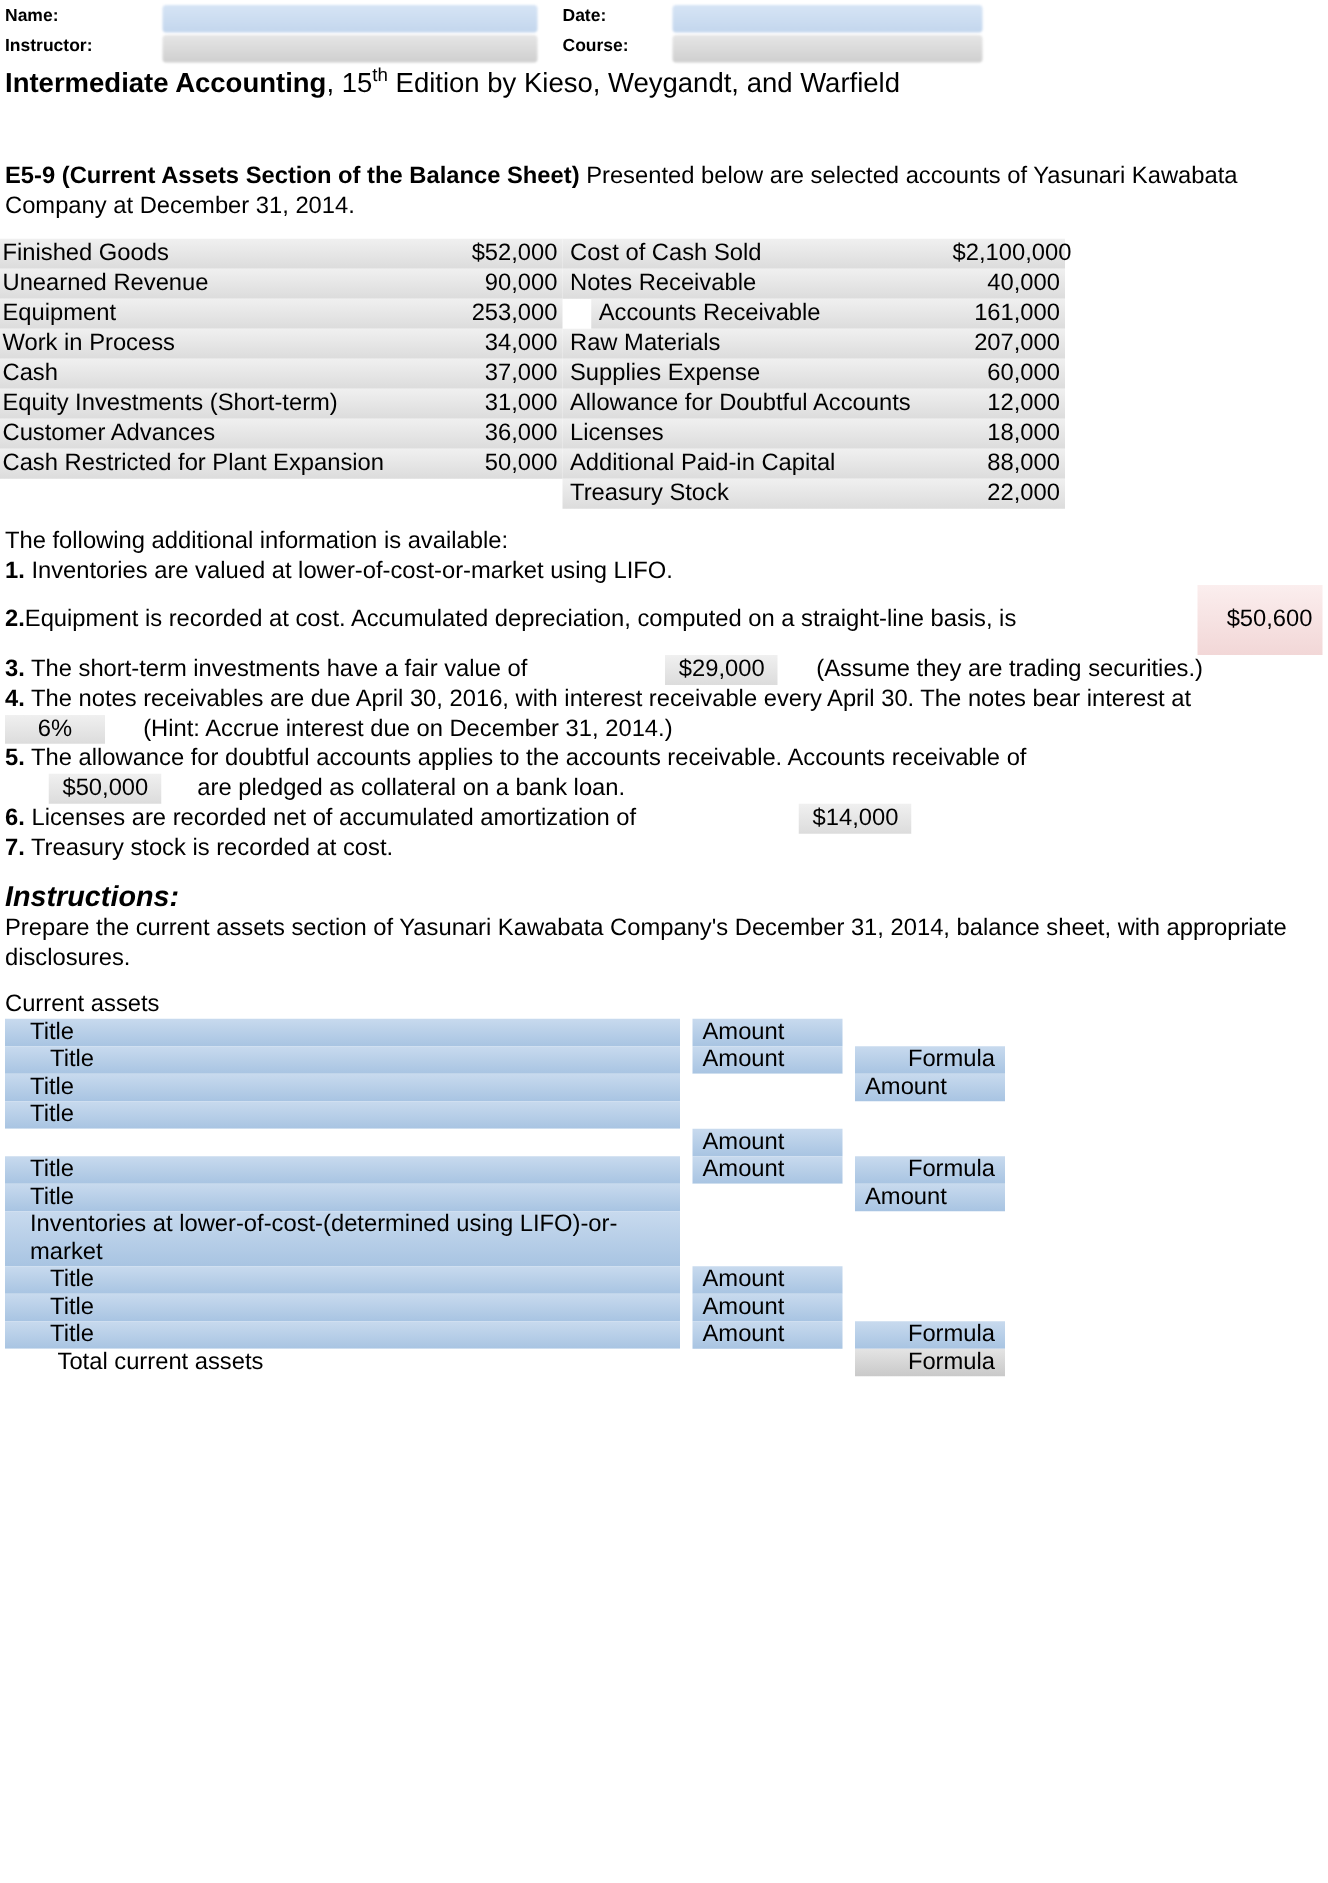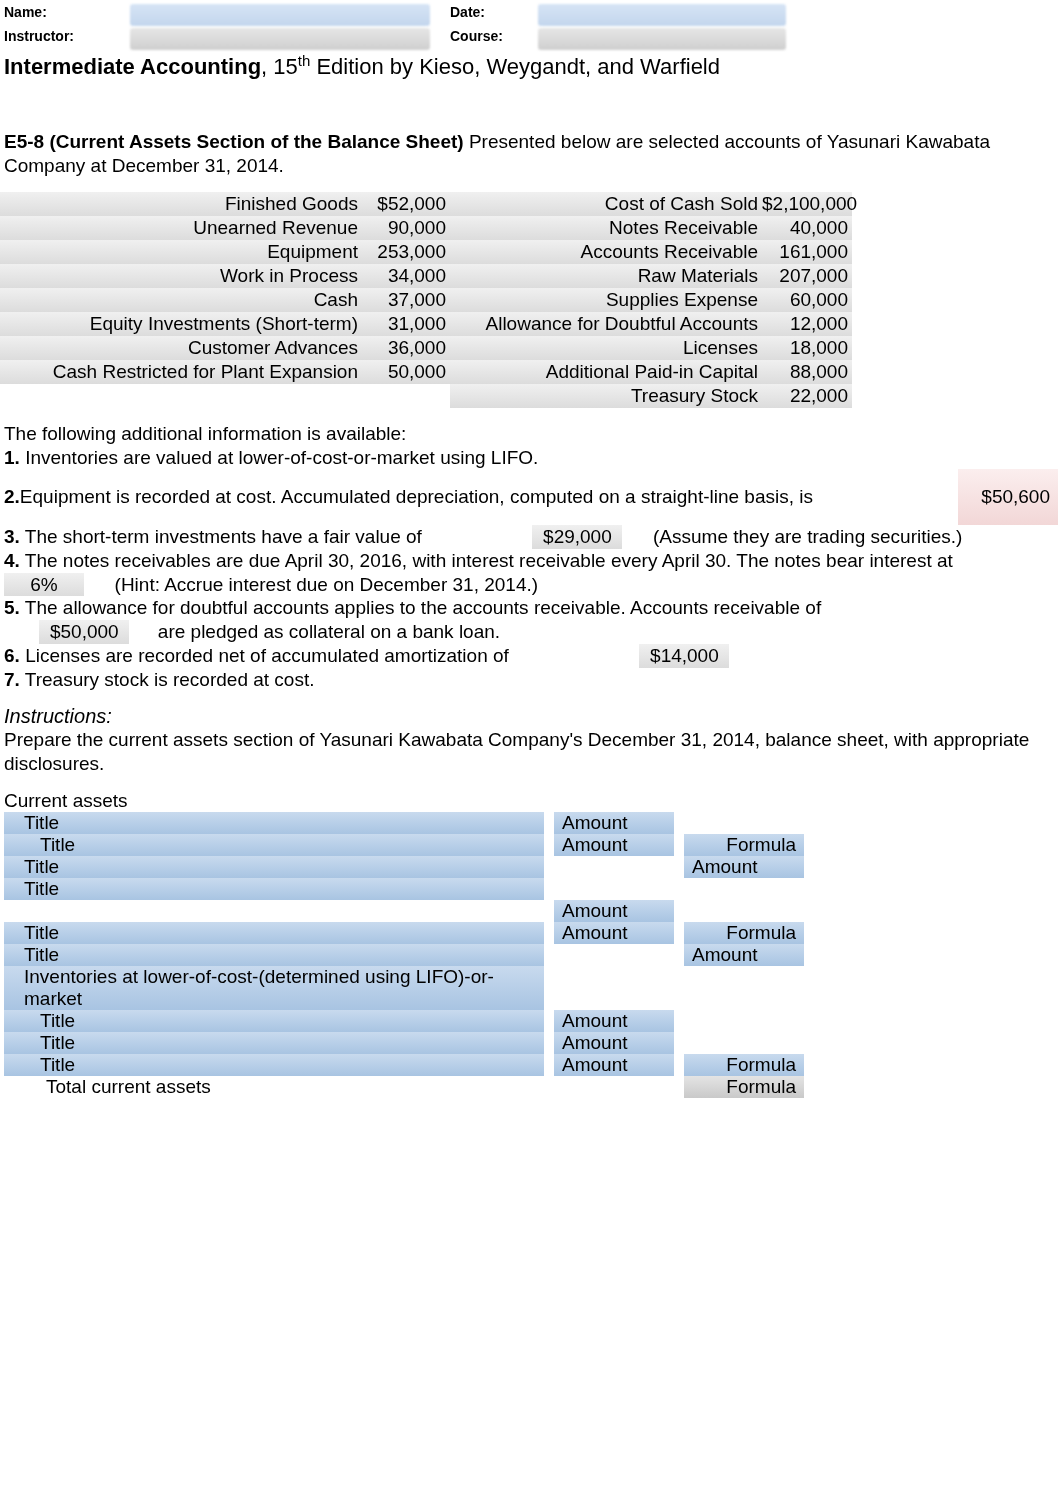--- a/index.html
+++ b/index.html
@@ -33,21 +33,20 @@
   .accounts {
     display: grid;
     grid-template-columns: 360px 90px 310px 92px;
     column-gap: 0;
     font-size: 19px;
   }
   .acct-name {
     background: linear-gradient(#f0f0f0, #dcdcdc);
     padding: 1px 2px 1px 2px;
     white-space: nowrap;
-    text-align: right;
   }
   .acct-val {
     background: linear-gradient(#f0f0f0, #dcdcdc);
     text-align: right;
     padding: 1px 4px 1px 2px;
     white-space: nowrap;
   }
   .info { font-size: 19px; line-height: 1.25; }
   .info .b { font-weight: bold; }
   .pink {
@@ -55,21 +54,21 @@
     padding: 16px 8px;
     display: inline-block;
     text-align: right;
   }
   .gray-in {
     background: linear-gradient(#f0f0f0, #dcdcdc);
     padding: 0 8px;
     display: inline-block;
     text-align: center;
   }
-  .instr { font-weight: normal; font-style: italic; font-size: 20px; }
+  .instr { font-weight: bold; font-style: italic; font-size: 23px; }
   .worksheet { font-size: 19px; }
   .ws-grid {
     display: grid;
     grid-template-columns: 540px 120px 120px;
     column-gap: 10px;
   }
   .ws-cell {
     background: linear-gradient(#c8daee, #a8c4e2);
     padding: 0 8px 0 8px;
   }
@@ -103,37 +102,37 @@
       <div class="hfield" style="width:248px;background:linear-gradient(#e6e6e6,#cfcfcf)"></div>
     </div>
   </div>
   <div class="booktitle">
     <span class="b">Intermediate Accounting</span><span>, 15</span><sup>th</sup><span> Edition by Kieso, Weygandt, and Warfield</span>
   </div>
 
   <div class="gap"></div>
 
   <div class="section problem-head">
-    <span class="b">E5-8 (Current Assets Section of the Balance Sheet)</span><span> Presented below are selected accounts of Yasunari Kawabata Company at December 31, 2014.</span>
+    <span class="b">E5-9 (Current Assets Section of the Balance Sheet)</span><span> Presented below are selected accounts of Yasunari Kawabata Company at December 31, 2014.</span>
   </div>
 
   <div class="gap-sm"></div>
 
   <div class="accounts" id="accounts-grid">
       <div class="acct-name">Finished Goods</div>
       <div class="acct-val">$52,000</div>
       <div class="acct-name" style="padding-left: 6px;">Cost of Cash Sold</div>
       <div class="acct-val">$2,100,000</div>
       <div class="acct-name">Unearned Revenue</div>
       <div class="acct-val">90,000</div>
       <div class="acct-name" style="padding-left: 6px;">Notes Receivable</div>
       <div class="acct-val">40,000</div>
       <div class="acct-name">Equipment</div>
       <div class="acct-val">253,000</div>
-      <div class="acct-name" style="padding-left: 6px;">Accounts Receivable</div>
+      <div class="acct-name" style="padding-left: 6px; margin-left: 23px;">Accounts Receivable</div>
       <div class="acct-val">161,000</div>
       <div class="acct-name">Work in Process</div>
       <div class="acct-val">34,000</div>
       <div class="acct-name" style="padding-left: 6px;">Raw Materials</div>
       <div class="acct-val">207,000</div>
       <div class="acct-name">Cash</div>
       <div class="acct-val">37,000</div>
       <div class="acct-name" style="padding-left: 6px;">Supplies Expense</div>
       <div class="acct-val">60,000</div>
       <div class="acct-name">Equity Investments (Short-term)</div>

